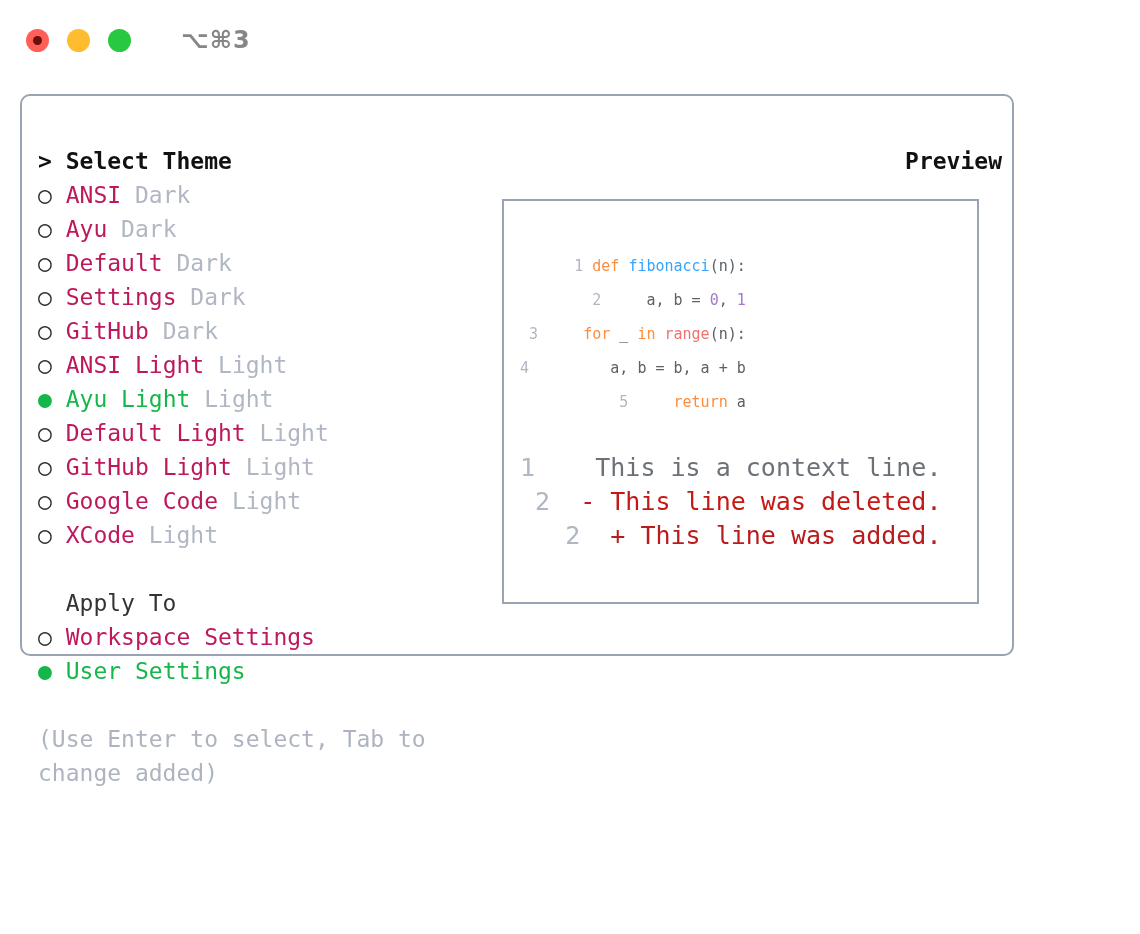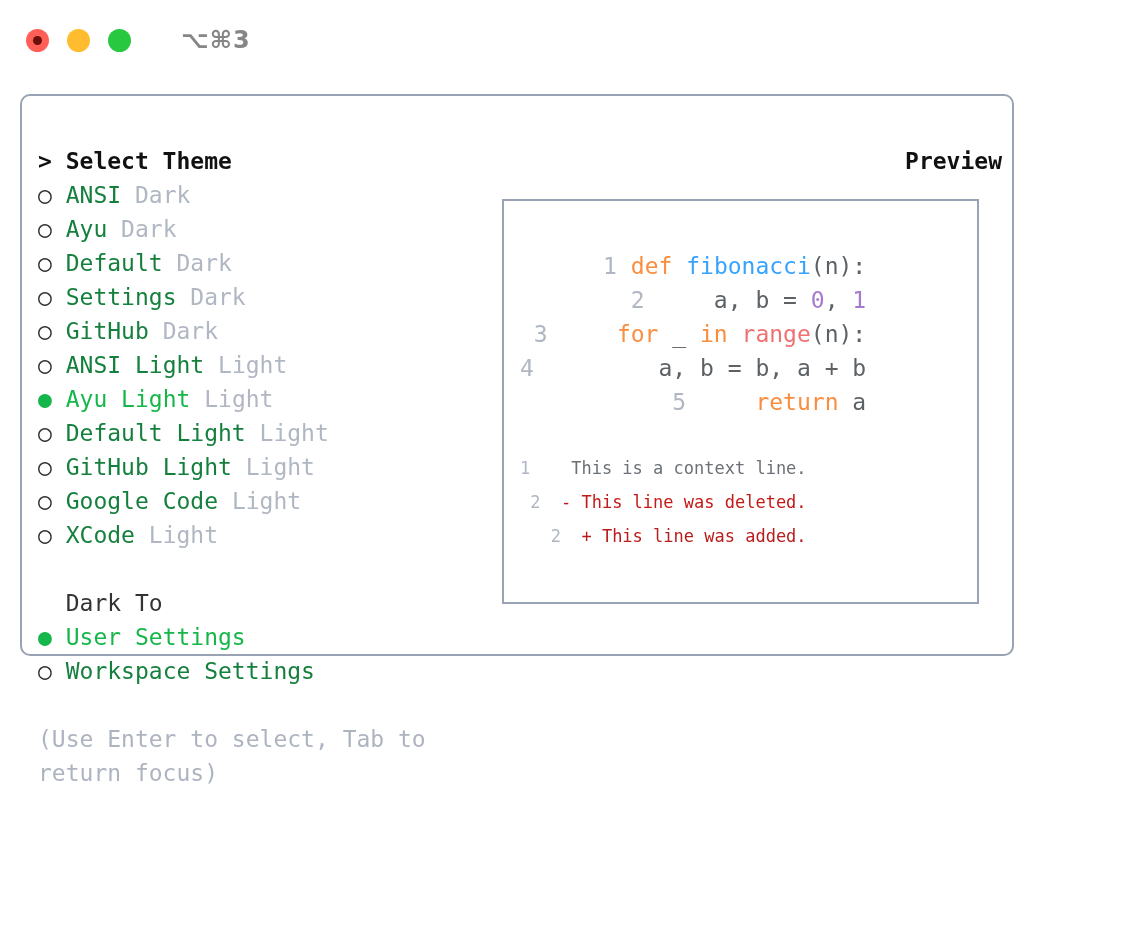--- a/index.html
+++ b/index.html
@@ -110,21 +110,21 @@
   }
 
   .opt {
     font-size: 23px;
     line-height: 34px;
     color: #333333;
     white-space: pre;
     letter-spacing: 0px;
   }
   .opt .marker { color: #333333; }
-  .opt .name   { color: #15803d; }
+  .opt .name   { color: #be185d; }
   .opt .kind   { color: #b0b7c3; }
 
   .opt.selected .marker,
   .opt.selected .name { color: #16b74a; }
 
   .spacer-block { height: 34px; }
 
   .hint {
     font-size: 23px;
     line-height: 34px;
@@ -156,37 +156,37 @@
     border: 2px solid #9aa3b3;
     box-sizing: border-box;
     background: #ffffff;
     position: relative;
   }
 
   .code {
     position: absolute;
     left: 16px;
     top: 48px;
-    font-size: 23px;
+    font-size: 15px;
     line-height: 34px;
     white-space: pre;
   }
   .code .ln      { color: #b0b7c3; }
   .code .kw      { color: #fa8d3e; }
   .code .fn      { color: #36a3ff; }
   .code .punct   { color: #5c6166; }
   .code .num     { color: #a37acc; }
   .code .builtin { color: #f07171; }
   .code .plain   { color: #5c6166; }
 
   .diff {
     position: absolute;
     left: 16px;
     top: 250px;
-    font-size: 17px;
+    font-size: 25px;
     line-height: 34px;
     white-space: pre;
   }
   .diff .ln      { color: #b0b7c3; }
   .diff .context { color: #6b7177; }
   .diff .del     { color: #c41a16; margin-top: 12px; }
   .diff .add     { color: #b91c1c; }
 </style>
 </head>
 <body>
@@ -217,30 +217,30 @@
             <div class="opt"><span class="marker">○ </span><span class="name">ANSI Light </span><span class="kind">Light</span></div>
             <div class="opt selected"><span class="marker">● </span><span class="name">Ayu Light </span><span class="kind">Light</span></div>
             <div class="opt"><span class="marker">○ </span><span class="name">Default Light </span><span class="kind">Light</span></div>
             <div class="opt"><span class="marker">○ </span><span class="name">GitHub Light </span><span class="kind">Light</span></div>
             <div class="opt"><span class="marker">○ </span><span class="name">Google Code </span><span class="kind">Light</span></div>
             <div class="opt"><span class="marker">○ </span><span class="name">XCode </span><span class="kind">Light</span></div>
           </div>
 
         <div class="spacer-block"></div>
 
-        <div class="section-title-plain">  Dark To</div>
+        <div class="section-title-plain">  Apply To</div>
 
         <div id="apply-list">
+            <div class="opt"><span class="marker">○ </span><span class="name">Workspace Settings</span></div>
             <div class="opt selected"><span class="marker">● </span><span class="name">User Settings</span></div>
-            <div class="opt"><span class="marker">○ </span><span class="name">Workspace Settings</span></div>
           </div>
 
         <div class="spacer-block"></div>
 
-        <div class="hint">(Use Enter to select, Tab to return focus)</div>
+        <div class="hint">(Use Enter to select, Tab to change added)</div>
       </div>
 
       <div class="right-col">
         <div class="preview-title">Preview</div>
 
         <div class="preview-box">
           <div class="code" id="code-block"><div><span class="ln">1 </span><span class="kw">def</span><span class="plain"> </span><span class="fn">fibonacci</span><span class="punct">(n):</span></div><div><span class="ln">2 </span><span class="plain">    a, b = </span><span class="num">0</span><span class="plain">, </span><span class="num">1</span></div><div><span class="ln">3 </span><span class="plain">    </span><span class="kw">for</span><span class="plain"> _ </span><span class="kw">in</span><span class="plain"> </span><span class="builtin">range</span><span class="punct">(n):</span></div><div><span class="ln">4 </span><span class="plain">        a, b = b, a + b</span></div><div><span class="ln">5 </span><span class="plain">    </span><span class="kw">return</span><span class="plain"> a</span></div></div>
           <div class="diff" id="diff-block"><div><span class="ln">1 </span><span class="context">   This is a context line.</span></div><div><span class="ln">2 </span><span class="del"> - This line was deleted.</span></div><div><span class="ln">2 </span><span class="add"> + This line was added.</span></div></div>
         </div>
       </div>

